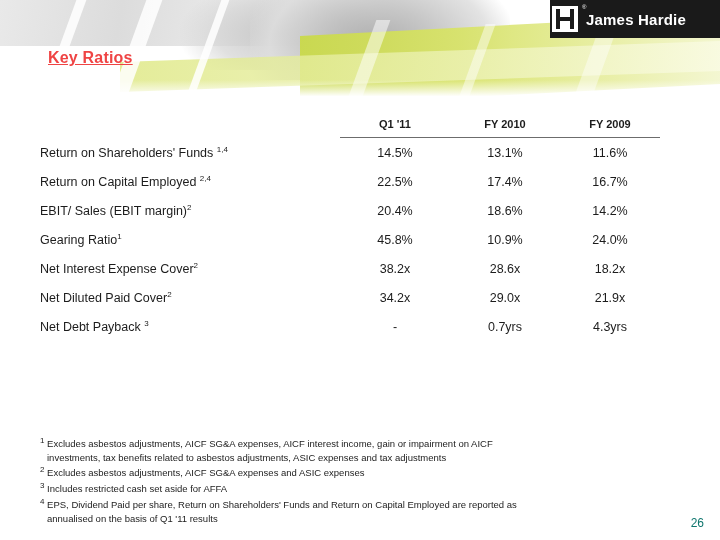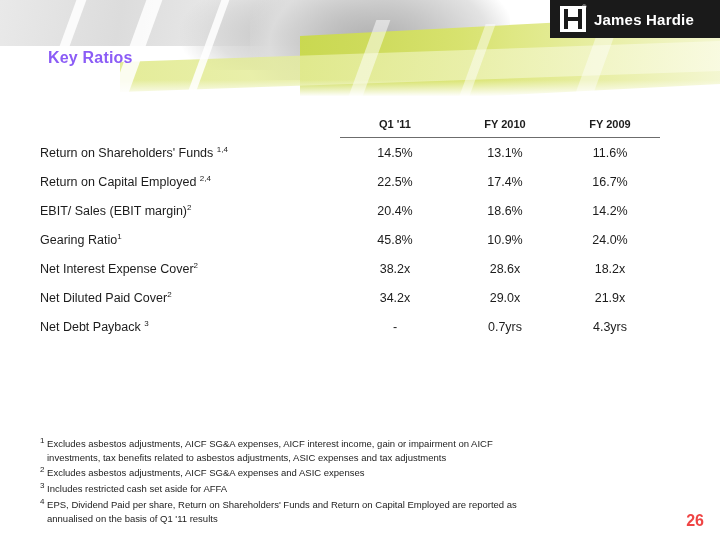--- a/index.html
+++ b/index.html
@@ -75,21 +75,21 @@
   }
 
   
   .logo {
     position: absolute;
     right: 0; top: 0;
     width: 170px; height: 38px;
     background: #1a1a1a;
     display: flex;
     align-items: center;
-    padding-left: 10px;
+    padding-left: 2px;
     box-sizing: border-box;
   }
   .logo-mark {
     width: 26px; height: 26px;
     background: #ffffff;
     margin-right: 8px;
     position: relative;
     flex: none;
   }
   .logo-mark::before {
@@ -120,22 +120,23 @@
     color: #ffffff;
     font-size: 6px;
   }
 
   
   .slide-title {
     position: absolute;
     left: 48px; top: 49px;
     font-size: 16px;
     font-weight: bold;
-    color: #8b5cf6;
+    color: #ef4444;
     letter-spacing: .2px;
+    text-decoration: underline;
   }
 
   
   table.ratios {
     position: absolute;
     left: 40px; top: 118px;
     width: 620px;
     border-collapse: collapse;
     font-size: 12.5px;
     color: #1c1c1c;
@@ -187,23 +188,23 @@
   .fn-sup {
     font-size: 8px;
     vertical-align: super;
   }
   .fn-indent { padding-left: 7px; }
 
   
   .page-number {
     position: absolute;
     right: 16px; bottom: 10px;
-    font-size: 16px;
-    font-weight: bold;
-    color: #ef4444;
+    font-size: 12px;
+    font-weight: normal;
+    color: #0f766e;
   }
 </style>
 </head>
 <body>
 
 <div class="header-band">
   <div class="hdr-gray-block"></div>
   <div class="hdr-cloud2"></div>
   <div class="hdr-cloud"></div>
 

